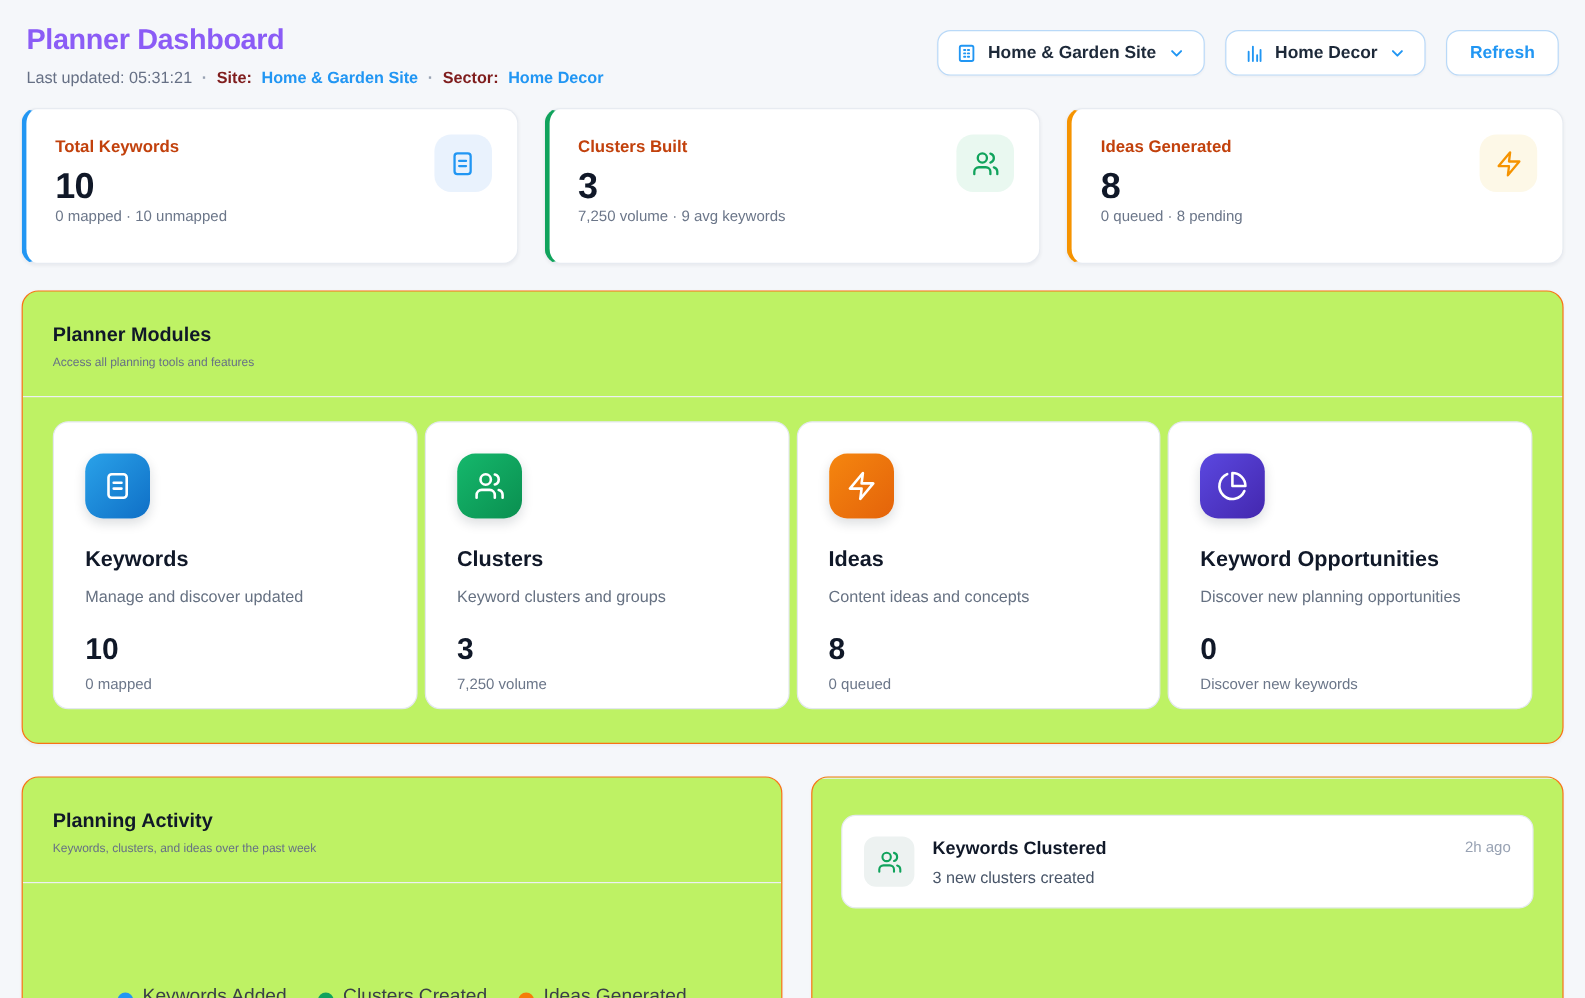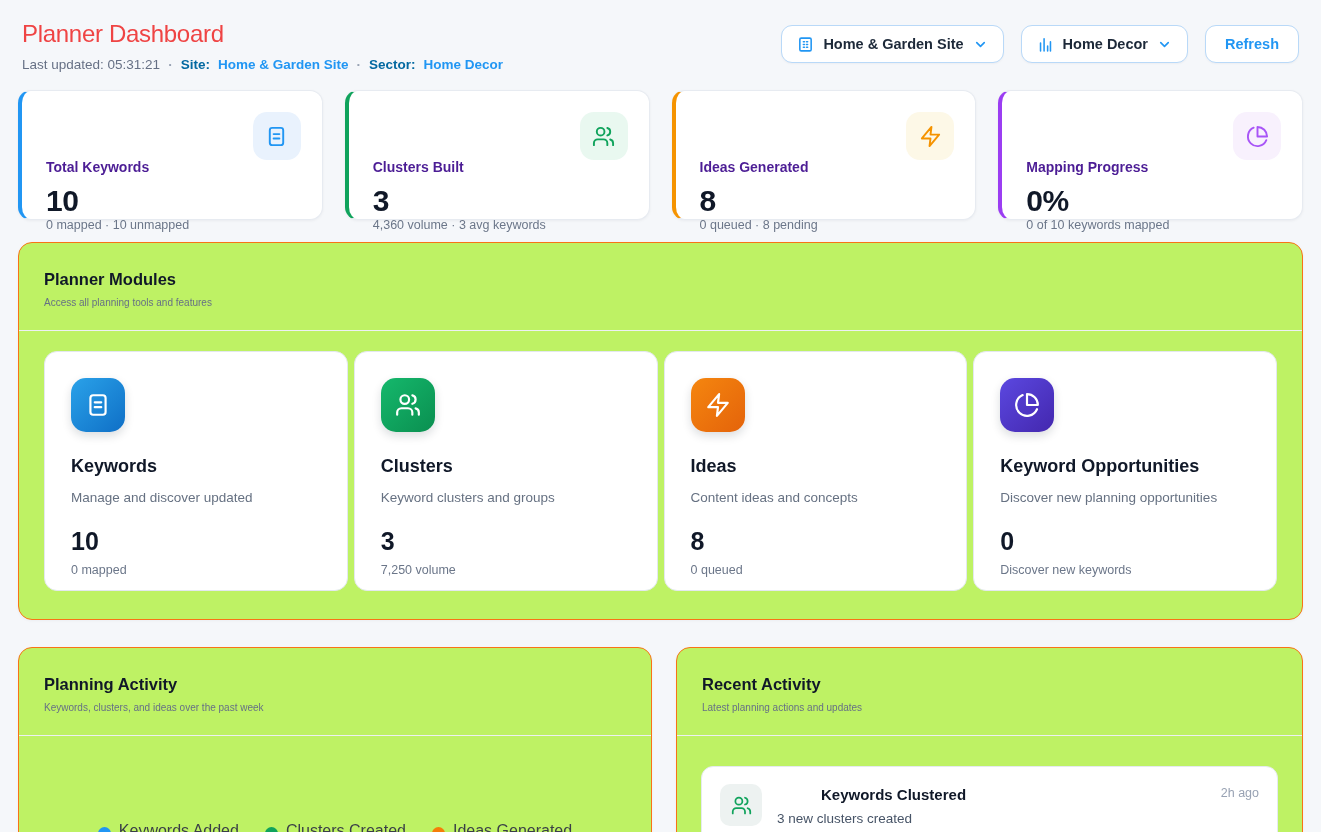--- a/index.html
+++ b/index.html
@@ -5,43 +5,43 @@
   * { margin:0; padding:0; box-sizing:border-box; }
   html,body { width:1321px; height:832px; overflow:hidden; }
   body {
     font-family:"Liberation Sans","DejaVu Sans",sans-serif;
     background:#f5f7fa; color:#101828;
   }
   .page { padding:20px 18px 0 18px; }
 
   
   .header-row { display:flex; justify-content:space-between; align-items:flex-start; padding:0 4px; }
-  .page-title { font-size:24px; font-weight:400; color:#ef4444; letter-spacing:-0.3px; }
+  .page-title { font-size:24px; font-weight:700; color:#8b5cf6; letter-spacing:-0.3px; }
   .sub-header { margin-top:9px; font-size:13.5px; color:#667085; display:flex; align-items:center; gap:8px; }
   .sub-header .dot { color:#98a2b3; font-weight:700; }
-  .sub-header .lbl { color:#0369a1; font-weight:700; }
+  .sub-header .lbl { color:#7f1d1d; font-weight:700; }
   .sub-header a { color:#2196f3; font-weight:700; text-decoration:none; }
   .header-actions { display:flex; gap:17px; align-items:center; margin-top:5px; }
   .selector-btn, .refresh-btn {
     height:38px; background:#fff; border:1.5px solid #b9d9f8; border-radius:11px;
     display:flex; align-items:center; gap:9px; padding:0 15px; cursor:pointer;
     font-family:inherit; font-size:14.5px; font-weight:700; color:#1d2939;
     box-shadow:0 1px 2px rgba(16,24,40,.04);
   }
   .refresh-btn { color:#2196f3; padding:0 19px; }
   .btn-icon svg { display:block; }
 
   
   .stats-row { display:flex; gap:22px; margin-top:18px; }
   .stat-card {
     position:relative; flex:1; height:130px; background:#fff;
     border:1px solid #e7ebf1; border-left-width:4px; border-radius:13px;
     padding:23px 24px; box-shadow:0 1px 3px rgba(16,24,40,.05);
   }
-  .stat-label { font-size:14px; color:#4c1d95; font-weight:600;margin-top:45px; }
+  .stat-label { font-size:14px; color:#c2410c; font-weight:600; }
   .stat-value { font-size:30px; font-weight:800; color:#101828; margin-top:9px; letter-spacing:-0.5px; }
   .stat-sub { font-size:12.5px; color:#6b7689; }
   .stat-tile {
     position:absolute; top:21px; right:21px; width:48px; height:48px; border-radius:14px;
     display:flex; align-items:center; justify-content:center;
   }
 
   
   .panel {
     background:#bef264; border:1px solid #f97316; border-radius:14px;
@@ -94,21 +94,21 @@
   }
 
   
   .activity-item {
     margin:30px 24px 0 24px; border:1px solid #e5eaf0; border-radius:12px;
     padding:17px 18px; display:flex; gap:15px; background:#fff;
   }
   .activity-tile { width:42px; height:42px; border-radius:10px; background:#edf2f1;
     display:flex; align-items:center; justify-content:center; flex:none; }
   .activity-body { flex:1; }
-  .activity-title { font-size:15px; font-weight:800; color:#101828; margin-top:2px;margin-left:44px; }
+  .activity-title { font-size:15px; font-weight:800; color:#101828; margin-top:2px; }
   .activity-desc { font-size:13.5px; color:#475467; margin-top:8px; }
   .activity-time { font-size:12.5px; color:#98a2b3; margin-top:2px; }
 </style>
 </head>
 <body>
 
 <div class="page">
 
   <div class="header-row">
     <div>
@@ -165,21 +165,21 @@
         <svg width="23" height="23" viewBox="0 0 24 24" fill="none" stroke="#2196f3" stroke-width="2" stroke-linecap="round" stroke-linejoin="round">
             <rect x="5" y="3" width="14" height="18" rx="2.5"></rect>
             <path d="M9 9.5h6M9 14h6"></path>
           </svg>
       </div>
     </div>
 
     <div class="stat-card" style="border-left-color:#10a35c">
       <div class="stat-label">Clusters Built</div>
       <div class="stat-value">3</div>
-      <div class="stat-sub">4,360 volume · 3 avg keywords</div>
+      <div class="stat-sub">7,250 volume · 9 avg keywords</div>
       <div class="stat-tile" style="background:#e9f8f0">
         <svg width="23" height="23" viewBox="0 0 24 24" fill="none" stroke="#10a35c" stroke-width="2" stroke-linecap="round" stroke-linejoin="round">
             <path d="M16 21v-2a4 4 0 0 0-4-4H6a4 4 0 0 0-4 4v2"></path>
             <circle cx="9" cy="7" r="4"></circle>
             <path d="M22 21v-2a4 4 0 0 0-3-3.87"></path>
             <path d="M16 3.13a4 4 0 0 1 0 7.75"></path>
           </svg>
       </div>
     </div>
 
@@ -187,31 +187,20 @@
       <div class="stat-label">Ideas Generated</div>
       <div class="stat-value">8</div>
       <div class="stat-sub">0 queued · 8 pending</div>
       <div class="stat-tile" style="background:#fdf8e7">
         <svg width="23" height="23" viewBox="0 0 24 24" fill="none" stroke="#f59300" stroke-width="2" stroke-linecap="round" stroke-linejoin="round">
             <path d="M13 2 3 14h9l-1 8 10-12h-9l1-8z"></path>
           </svg>
       </div>
     </div>
 
-    <div class="stat-card" style="border-left-color:#9b3df2">
-      <div class="stat-label">Mapping Progress</div>
-      <div class="stat-value">0%</div>
-      <div class="stat-sub">0 of 10 keywords mapped</div>
-      <div class="stat-tile" style="background:#f8f1fd">
-        <svg width="23" height="23" viewBox="0 0 24 24" fill="none" stroke="#a855f7" stroke-width="2" stroke-linecap="round" stroke-linejoin="round">
-            <path d="M21.21 15.89A10 10 0 1 1 8 2.83"></path>
-            <path d="M22 12A10 10 0 0 0 12 2v10z"></path>
-          </svg>
-      </div>
-    </div>
   </div>
 
   <div class="panel modules-panel">
     <div class="panel-header">
       <div class="panel-title">Planner Modules</div>
       <div class="panel-subtitle">Access all planning tools and features</div>
     </div>
     <div class="panel-divider"></div>
     <div class="modules-grid">
 
@@ -300,24 +289,20 @@
         <svg class="curve-svg" width="569" height="140" viewBox="0 0 569 140">
           <path d="M 175 78 C 215 74 255 26 289 26 C 323 26 338 72 372 78 C 420 86 470 84 505 62 C 535 44 552 39 569 38 L 569 140 L 175 140 Z" fill="rgba(33,150,243,0.32)" stroke="none"></path>
           <path d="M 175 78 C 215 74 255 26 289 26 C 323 26 338 72 372 78 C 420 86 470 84 505 62 C 535 44 552 39 569 38" fill="none" stroke="#2196f3" stroke-width="3.5" stroke-linecap="round"></path>
         </svg>
         <div class="point-badge" style="left:326px; top:9px;">25</div>
         <div class="point-badge" style="left:617px; top:22px;">24</div>
       </div>
     </div>
 
     <div class="panel recent-panel">
-      <div class="panel-header">
-        <div class="panel-title">Recent Activity</div>
-        <div class="panel-subtitle">Latest planning actions and updates</div>
-      </div>
       <div class="panel-divider"></div>
 
       <div class="activity-item">
         <div class="activity-tile">
           <svg width="21" height="21" viewBox="0 0 24 24" fill="none" stroke="#10a35c" stroke-width="2" stroke-linecap="round" stroke-linejoin="round">
               <path d="M16 21v-2a4 4 0 0 0-4-4H6a4 4 0 0 0-4 4v2"></path>
               <circle cx="9" cy="7" r="4"></circle>
               <path d="M22 21v-2a4 4 0 0 0-3-3.87"></path>
               <path d="M16 3.13a4 4 0 0 1 0 7.75"></path>
             </svg>

